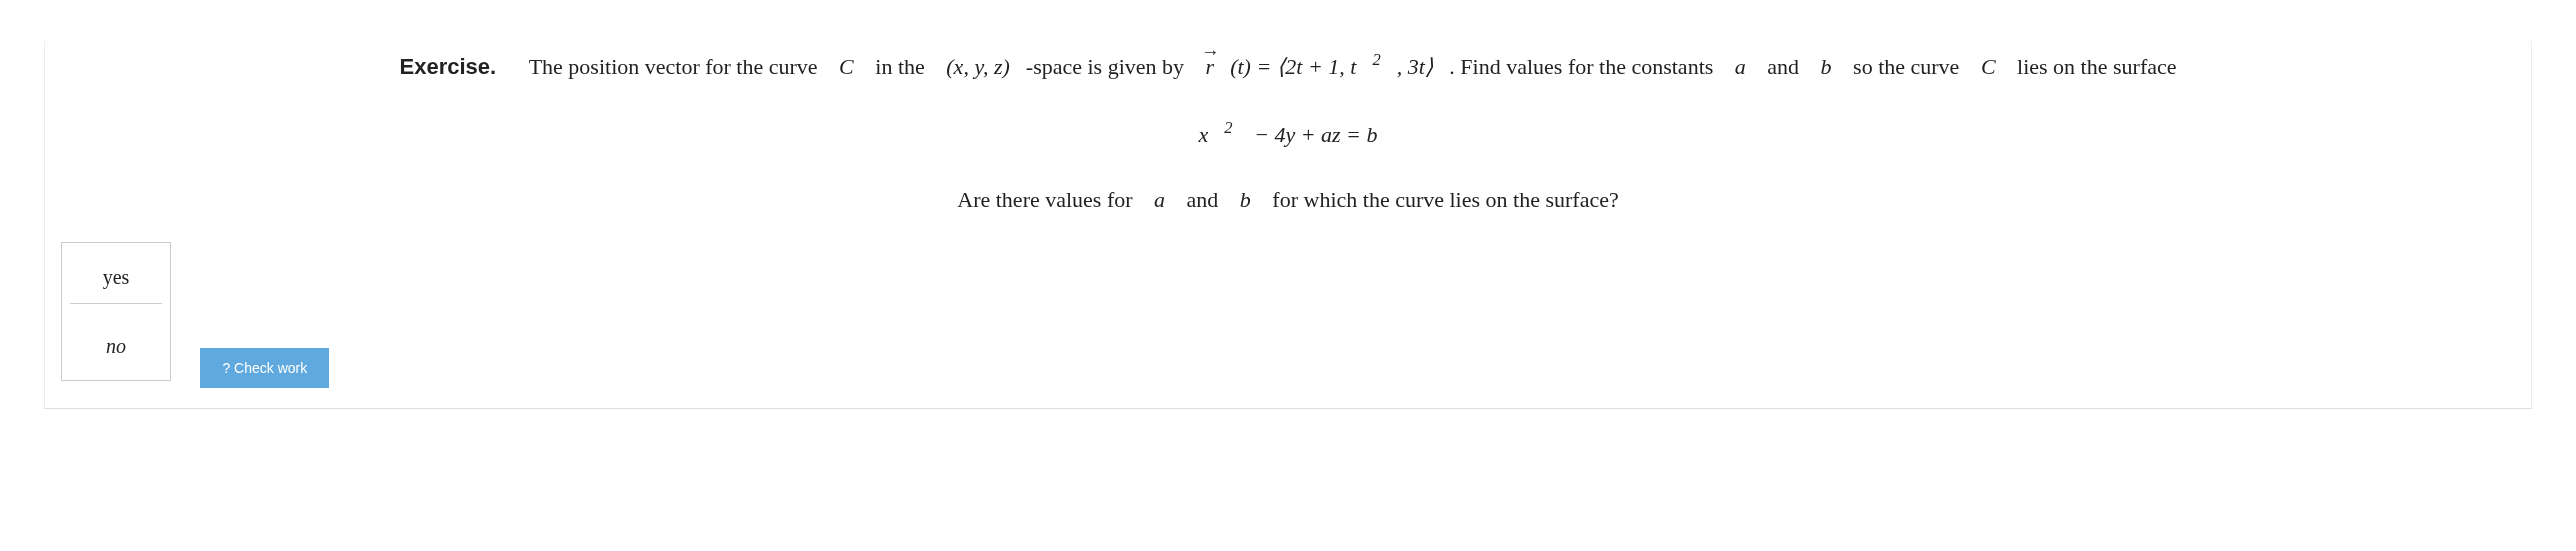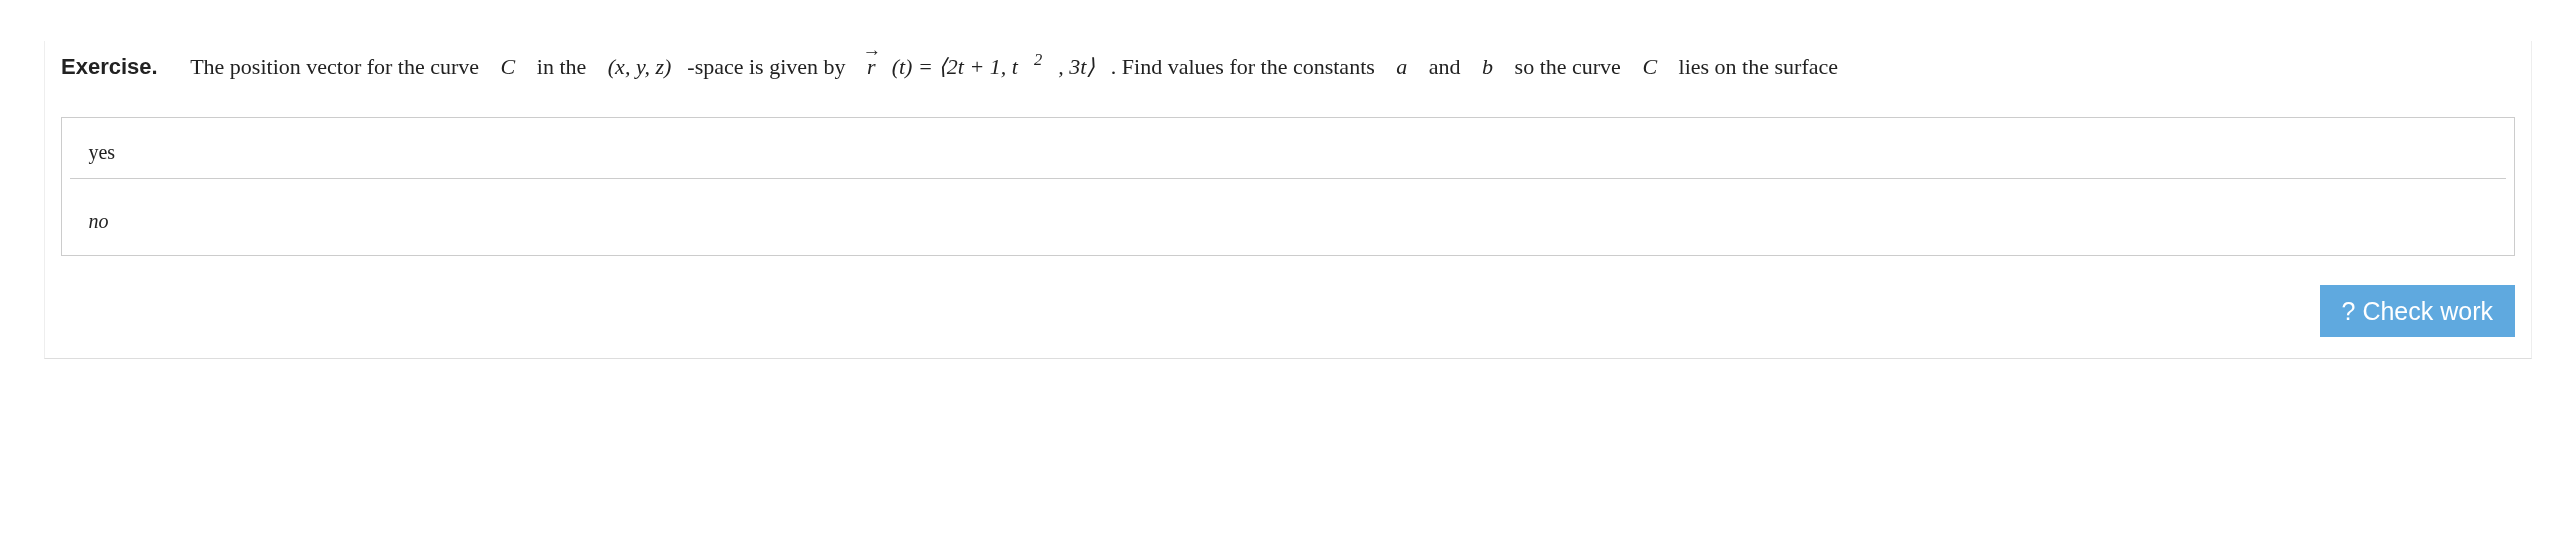--- a/index.html
+++ b/index.html
@@ -1,18 +1,19 @@
 <!DOCTYPE html>
 <html style="font-size:13.4px"><head>
   <meta charset="utf-8">
   <style>
     * {
       margin: 8px;
       padding: 0;
       box-sizing: border-box;
+      text-align: center;
     }
     body {
       font-family: Georgia, 'Times New Roman', serif;
       font-size: 22px;
       color: #222;
       padding: 16.7px 20px;
       line-height: 1.6;
       background: #fff;
     }
     .exercise-label {
@@ -49,21 +50,20 @@
       font-size: 0.75em;
     }
     .question-block {
       margin-top: 10px;
       margin-bottom: 16.7px;
     }
     .answer-row {
       display: flex;
       align-items: stretch;
       gap: 13.4px;
-      flex-direction: column;
     }
     .options {
       display: flex;
       flex-direction: column;
       border: 0.8px solid #ccc;
     }
     .option {
       padding: 10px 18.4px;
       font-size: 20px;
       cursor: pointer;
@@ -74,21 +74,21 @@
     .option:last-child {
       border-bottom: none;
       font-style: italic;
     }
     .check-button {
       align-self: flex-end;
       background: #5fa9df;
       color: #fff;
       border: none;
       padding: 11.7px 22px;
-      font-size: 25px;
+      font-size: 14px;
       font-family: Arial, Helvetica, sans-serif;
       cursor: pointer;
       margin-bottom: 0.8px;
     }
     .container {
       border-bottom: 0.8px solid #ddd;
       border-left: 0.8px solid #eee;
       border-right: 0.8px solid #eee;
       padding-bottom: 11.7px;
     }
@@ -96,22 +96,28 @@
 </head>
 <body>
 
 <div class="container">
 
   <p class="prompt-line">
     <span class="exercise-label">Exercise.</span>
     &nbsp;&nbsp;<span>The position vector for the curve </span><span class="math">C</span><span> in the </span><span class="math">(x, y, z)</span><span>-space is given by </span><span class="math vec">r</span><span class="math">(t) = ⟨2t + 1, t</span><span class="math sup">2</span><span class="math">, 3t⟩</span><span>. Find values for the constants </span><span class="math">a</span><span> and </span><span class="math">b</span><span> so the curve </span><span class="math">C</span><span> lies on the surface</span>
   </p>
 
+  <div class="equation-block">
+    <span class="math">x</span><span class="math sup">2</span><span class="math"> − 4y + az = b</span>
+  </div>
 
   <div class="question-block">
+    <p>
+      <span>Are there values for </span><span class="math">a</span><span> and </span><span class="math">b</span><span> for which the curve lies on the surface?</span>
+    </p>
   </div>
 
   <div class="answer-row">
     <div class="options">
       <div class="option">yes</div>
       <div class="option">no</div>
     </div>
     <button class="check-button">? Check work</button>
   </div>
 

